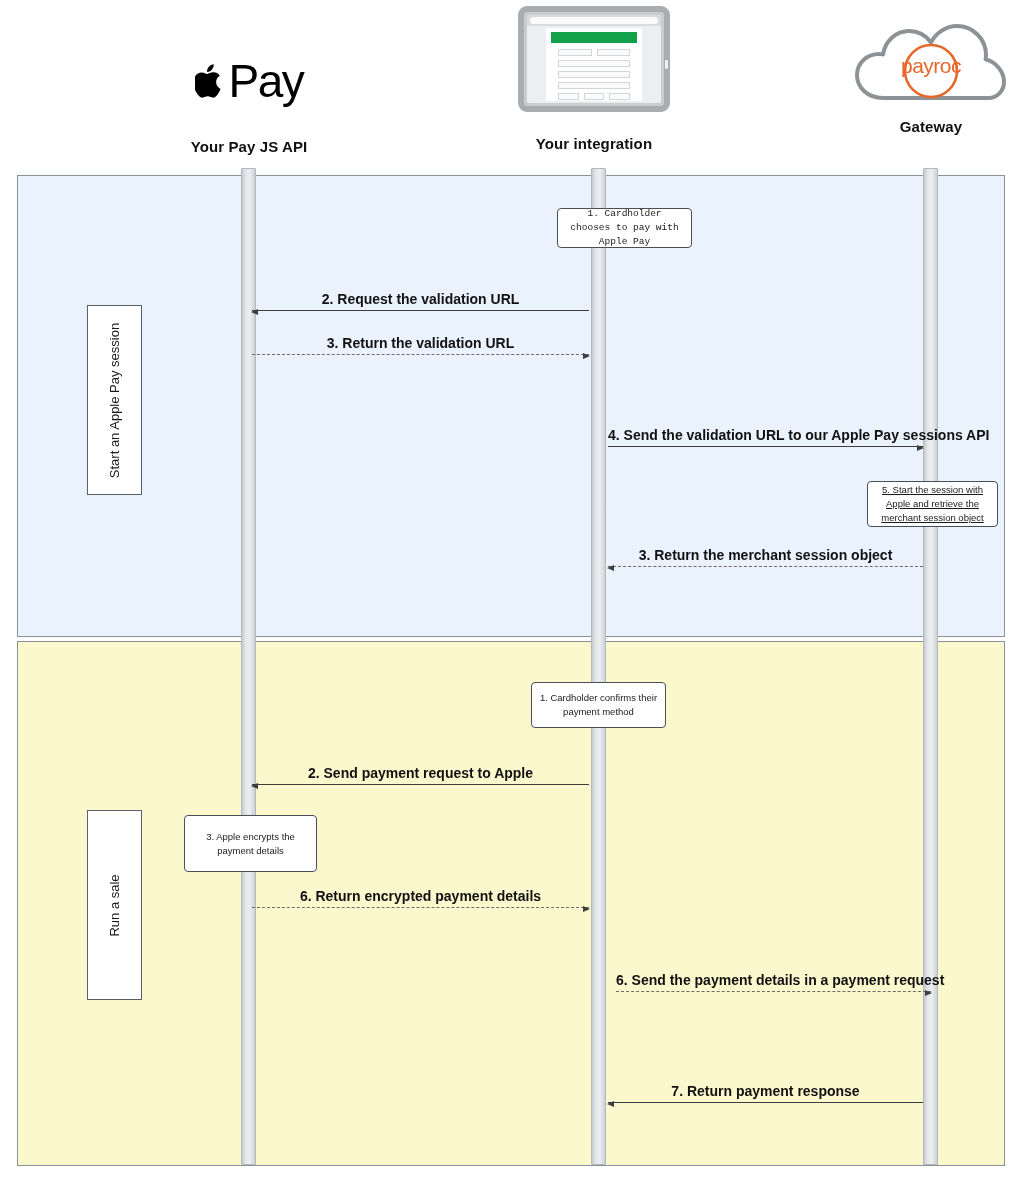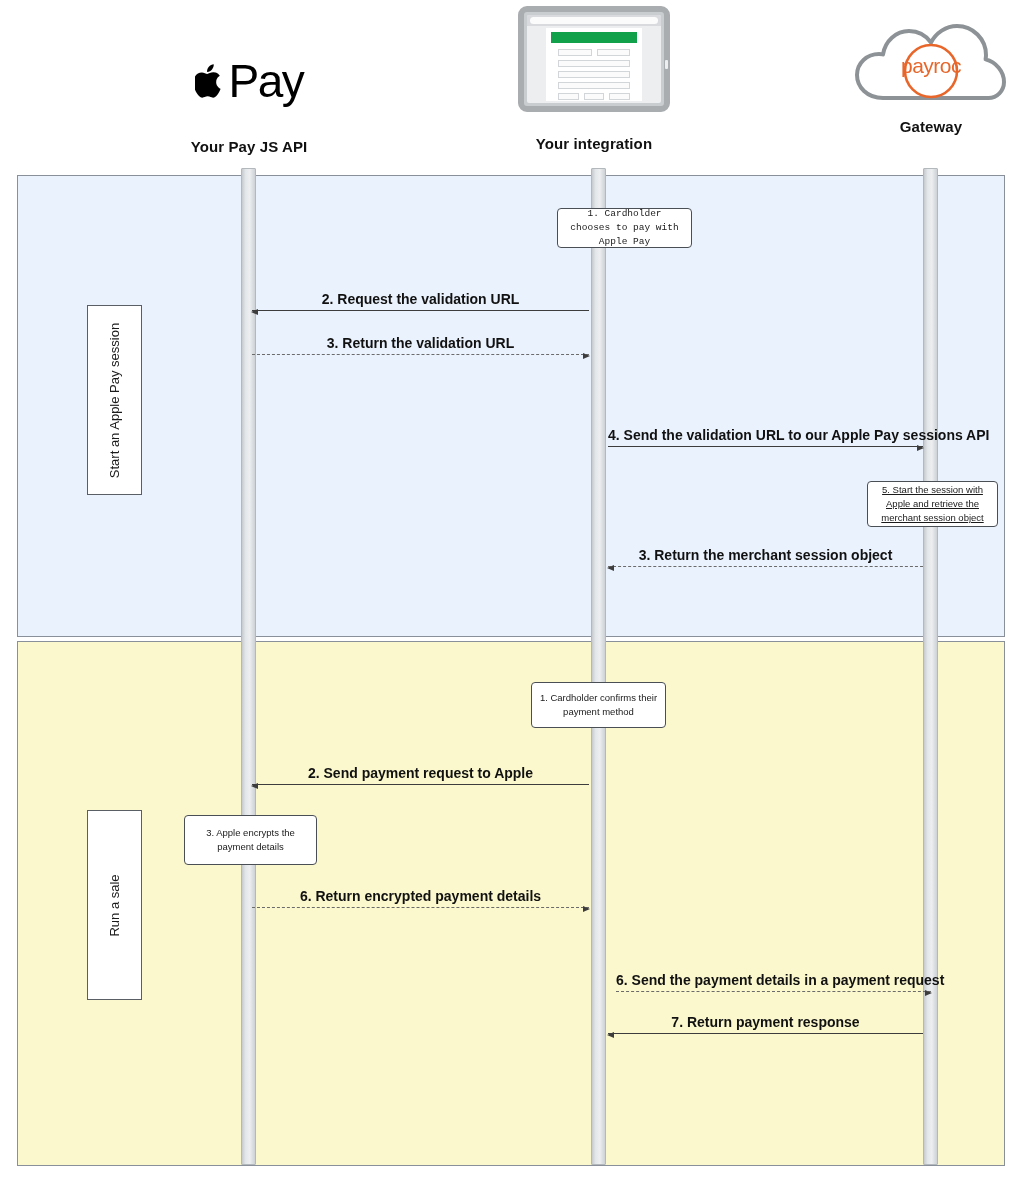--- a/index.html
+++ b/index.html
@@ -301,33 +301,33 @@
 <div class="note" style="left:531px; top:682px; width:135px; height:46px;align-items:center;">
   <span>1. Cardholder confirms their payment method</span>
 </div>
 
 <div class="msg to-left" style="left:252px; top:761px; width:337px;">
   <span class="label">2. Send payment request to Apple</span>
   <span class="line"></span>
   <span class="head"></span>
 </div>
 
-<div class="note" style="left:184px; top:815px; width:133px; height:50px;">
+<div class="note" style="left:184px; top:815px; width:133px; height:57px;">
   <span>3. Apple encrypts the payment details</span>
 </div>
 
 <div class="msg to-right dashed" style="left:252px; top:884px; width:337px;">
   <span class="label">6. Return encrypted payment details</span>
   <span class="line"></span>
   <span class="head"></span>
 </div>
 
 <div class="msg to-right dashed" style="left:616px; top:968px; width:315px;">
   <span class="label">6. Send the payment details in a payment request</span>
   <span class="line"></span>
   <span class="head"></span>
 </div>
 
-<div class="msg to-left" style="left:608px; top:1010px; width:315px;">
+<div class="msg to-left" style="left:608px; top:1079px; width:315px;">
   <span class="label">7. Return payment response</span>
   <span class="line"></span>
   <span class="head"></span>
 </div>
 
 </body></html>

